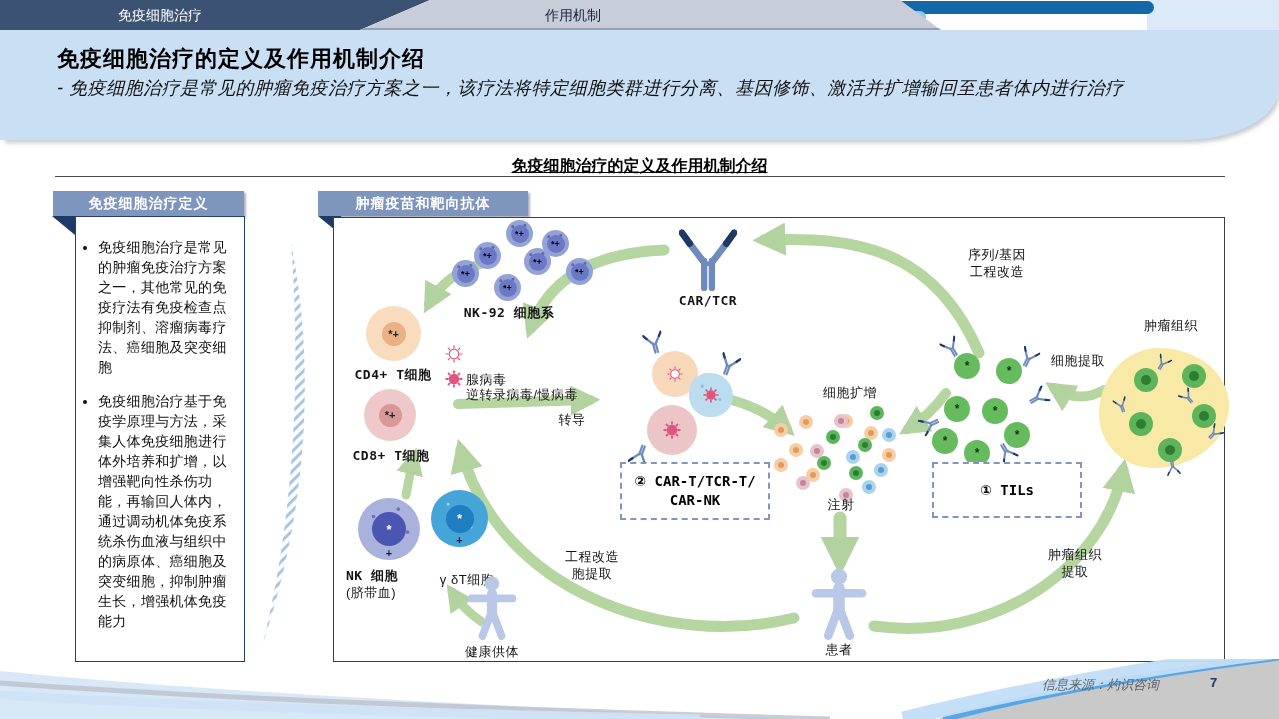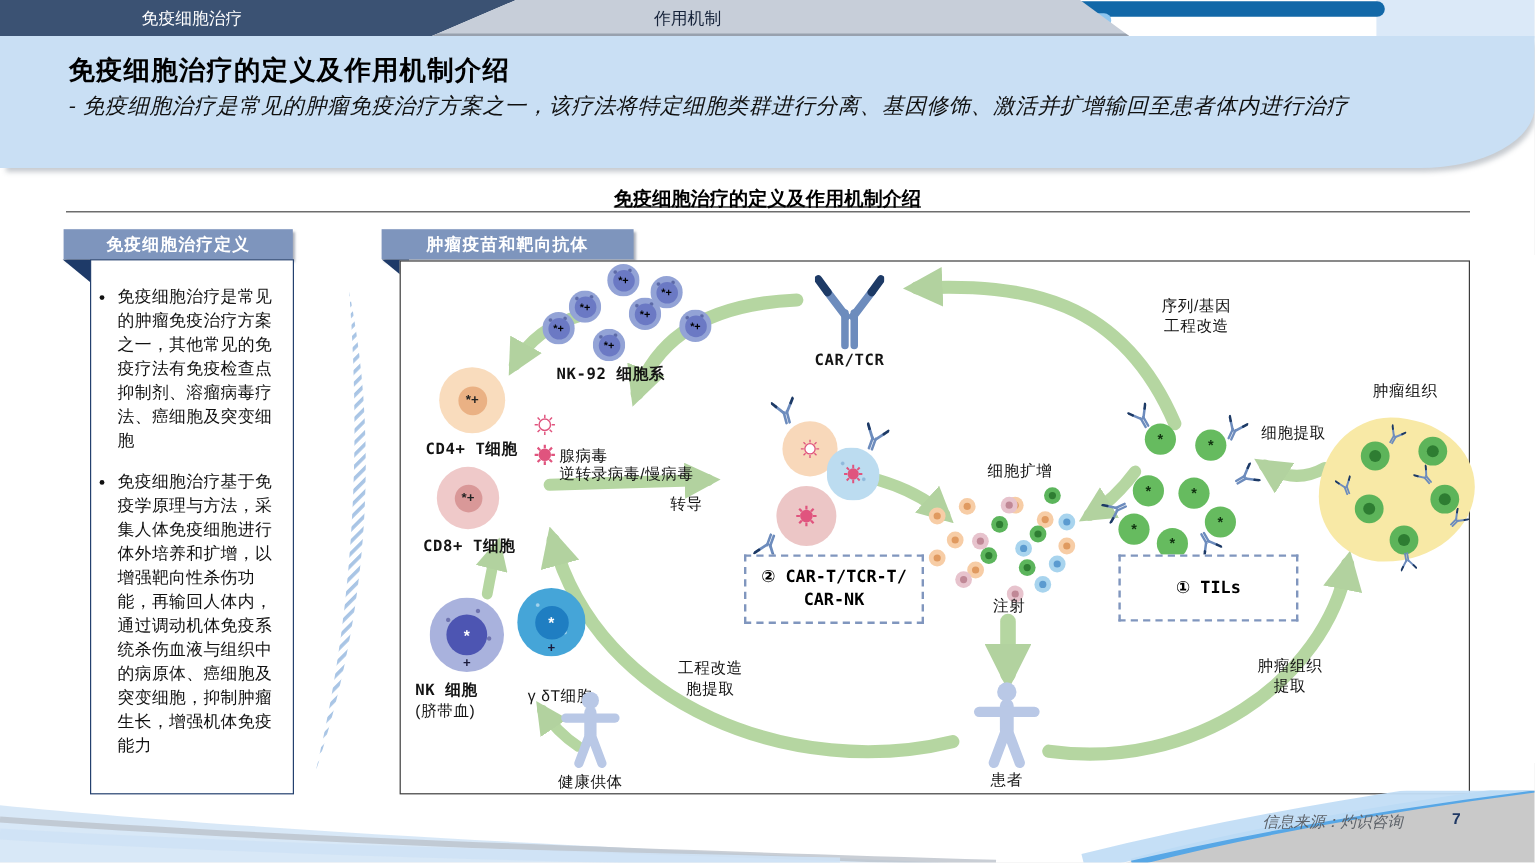--- a/index.html
+++ b/index.html
@@ -87,21 +87,21 @@
   .tumor-blob{position:absolute;left:765px;top:130px;width:130px;height:120px;background:#f8e9a6;
               border-radius:46% 54% 58% 42% / 55% 48% 52% 45%;}
   .dash-box{position:absolute;border:2px dashed #8096be;background:#fff;display:flex;flex-direction:column;
             align-items:center;justify-content:center;font-family:"DejaVu Sans Mono","DejaVu Sans",monospace;
             font-weight:bold;font-size:14px;color:#000;line-height:19px;}
   .legend-note{position:absolute;left:752px;top:376px;font-size:14px;line-height:22px;color:#141414;letter-spacing:1px;}
   .arrows{position:absolute;left:0;top:0;pointer-events:none;}
 
   
   .bottom-deco{position:absolute;left:0;top:659px;pointer-events:none;}
-  .footer-source{position:absolute;left:1042px;top:676px;font-size:13px;font-style:italic;color:#5d6269;z-index:5;margin-left:10px;}
+  .footer-source{position:absolute;left:1042px;top:676px;font-size:13px;font-style:italic;color:#5d6269;z-index:5;}
   .footer-page{position:absolute;left:1210px;top:675px;font-size:13px;font-weight:bold;color:#1f3864;z-index:5;}
 </style>
 </head>
 <body>
 
 <div class="slide">
 
   <svg width="0" height="0" style="position:absolute">
     <defs>
       <symbol id="ab" viewBox="0 0 60 72">

